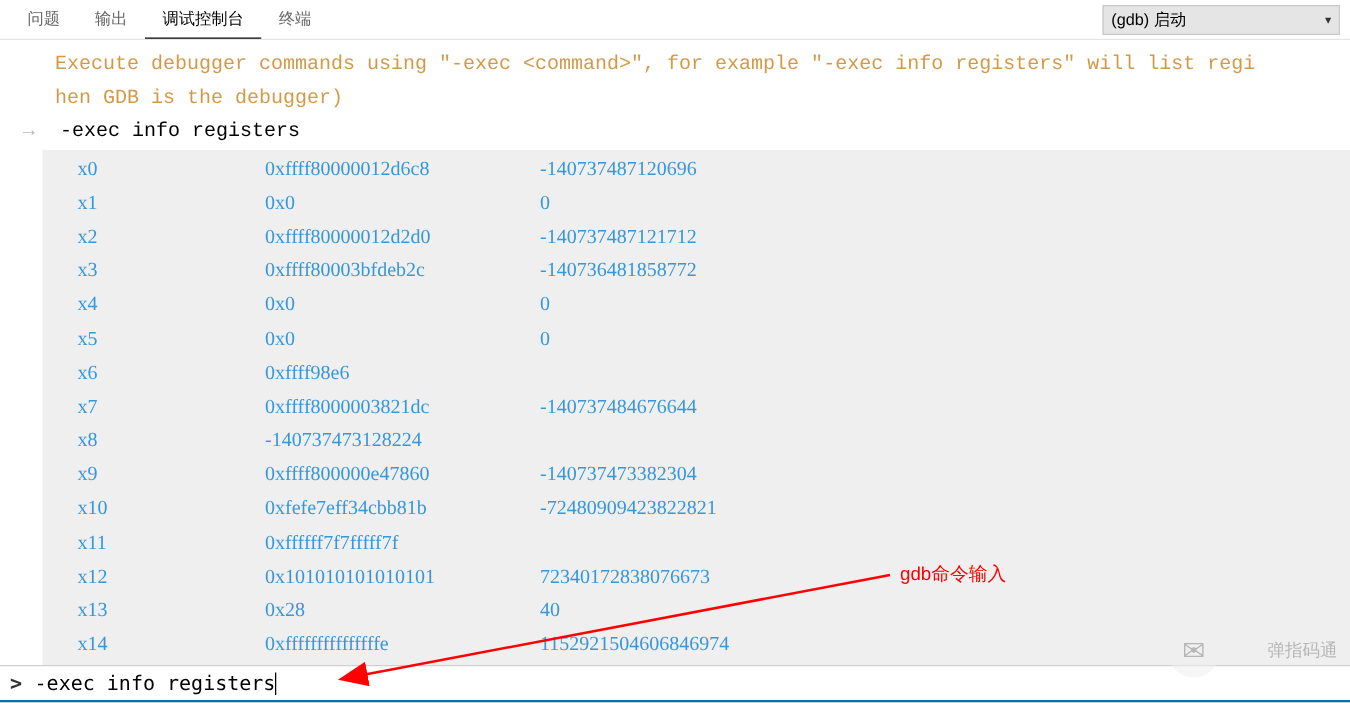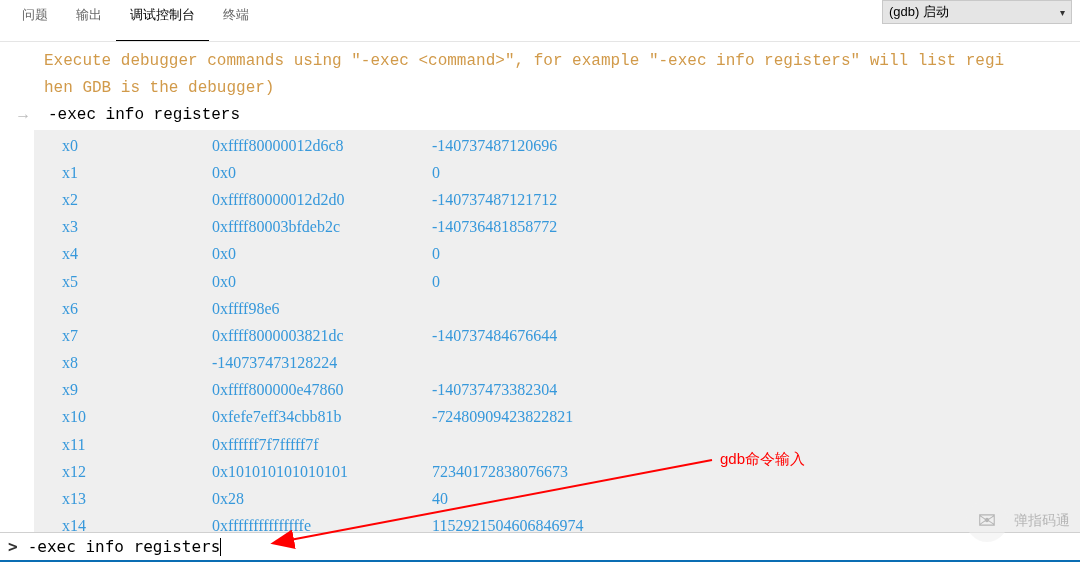--- a/index.html
+++ b/index.html
@@ -7,22 +7,23 @@
       font-family: "Segoe UI", "Microsoft YaHei", sans-serif;
       font-size: 13px;
       background: #fff;
       width: 1080px;
       height: 562px;
       overflow: hidden;
       position: relative;
     }
     .header {
       display: flex;
+      align-items: center;
       border-bottom: 1px solid #e5e5e5;
-      height: 42px;
+      height: 32px;
       padding: 0 8px;
     }
     .tabs { display: flex; gap: 0; flex: 1; }
     .tab {
       padding: 6px 14px;
       color: #666;
       cursor: pointer;
       border-bottom: 1px solid transparent;
     }
     .tab.active {
@@ -113,21 +114,21 @@
     .wm-circle {
       width: 42px; height: 42px;
       border-radius: 50%;
       background: #f0f0f0;
       display: flex;
       align-items: center;
       justify-content: center;
       font-size: 22px;
       color: #888;
     }
-    .wm-text { color: #888; font-size: 14px; }
+    .wm-text { color: #888; font-size: 14px; margin-left: 32px; }
   </style>
 </head>
 <body>
 
 <div class="header">
   <div class="tabs">
     <div class="tab">问题</div>
     <div class="tab">输出</div>
     <div class="tab active">调试控制台</div>
     <div class="tab">终端</div>

